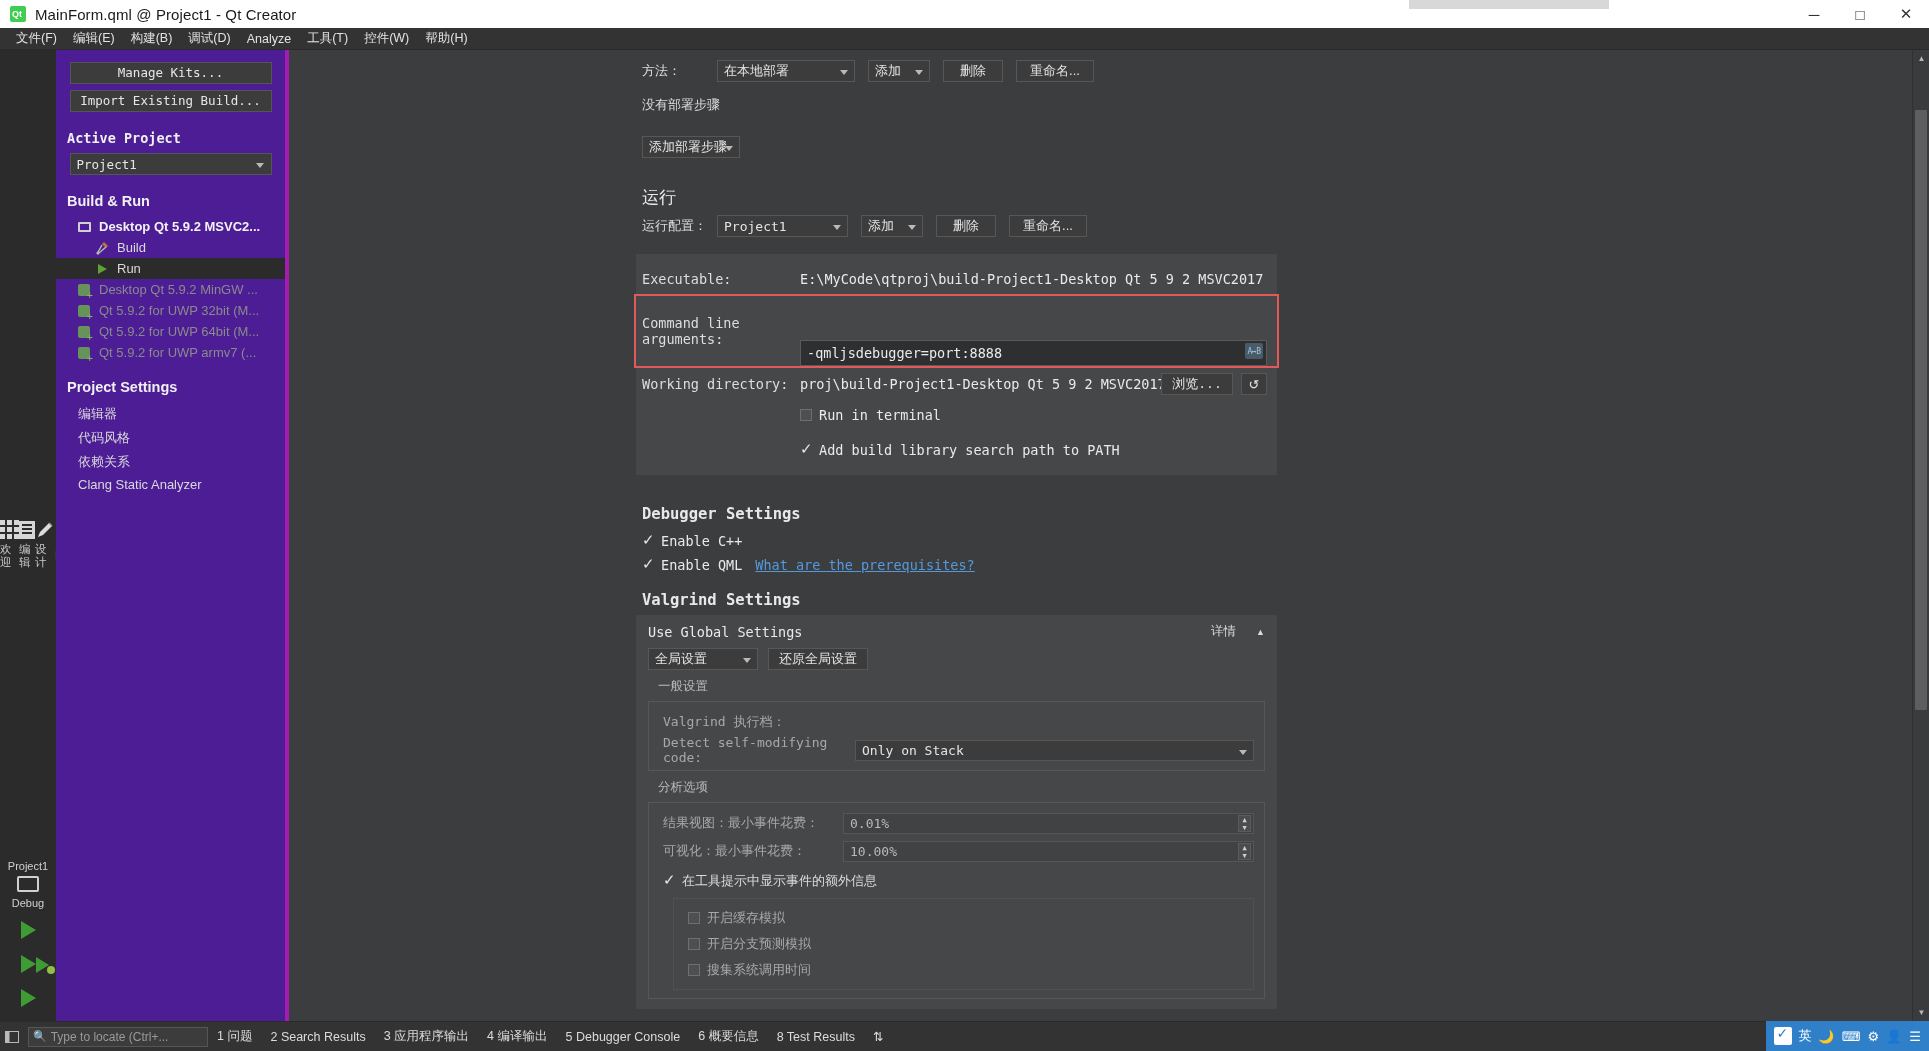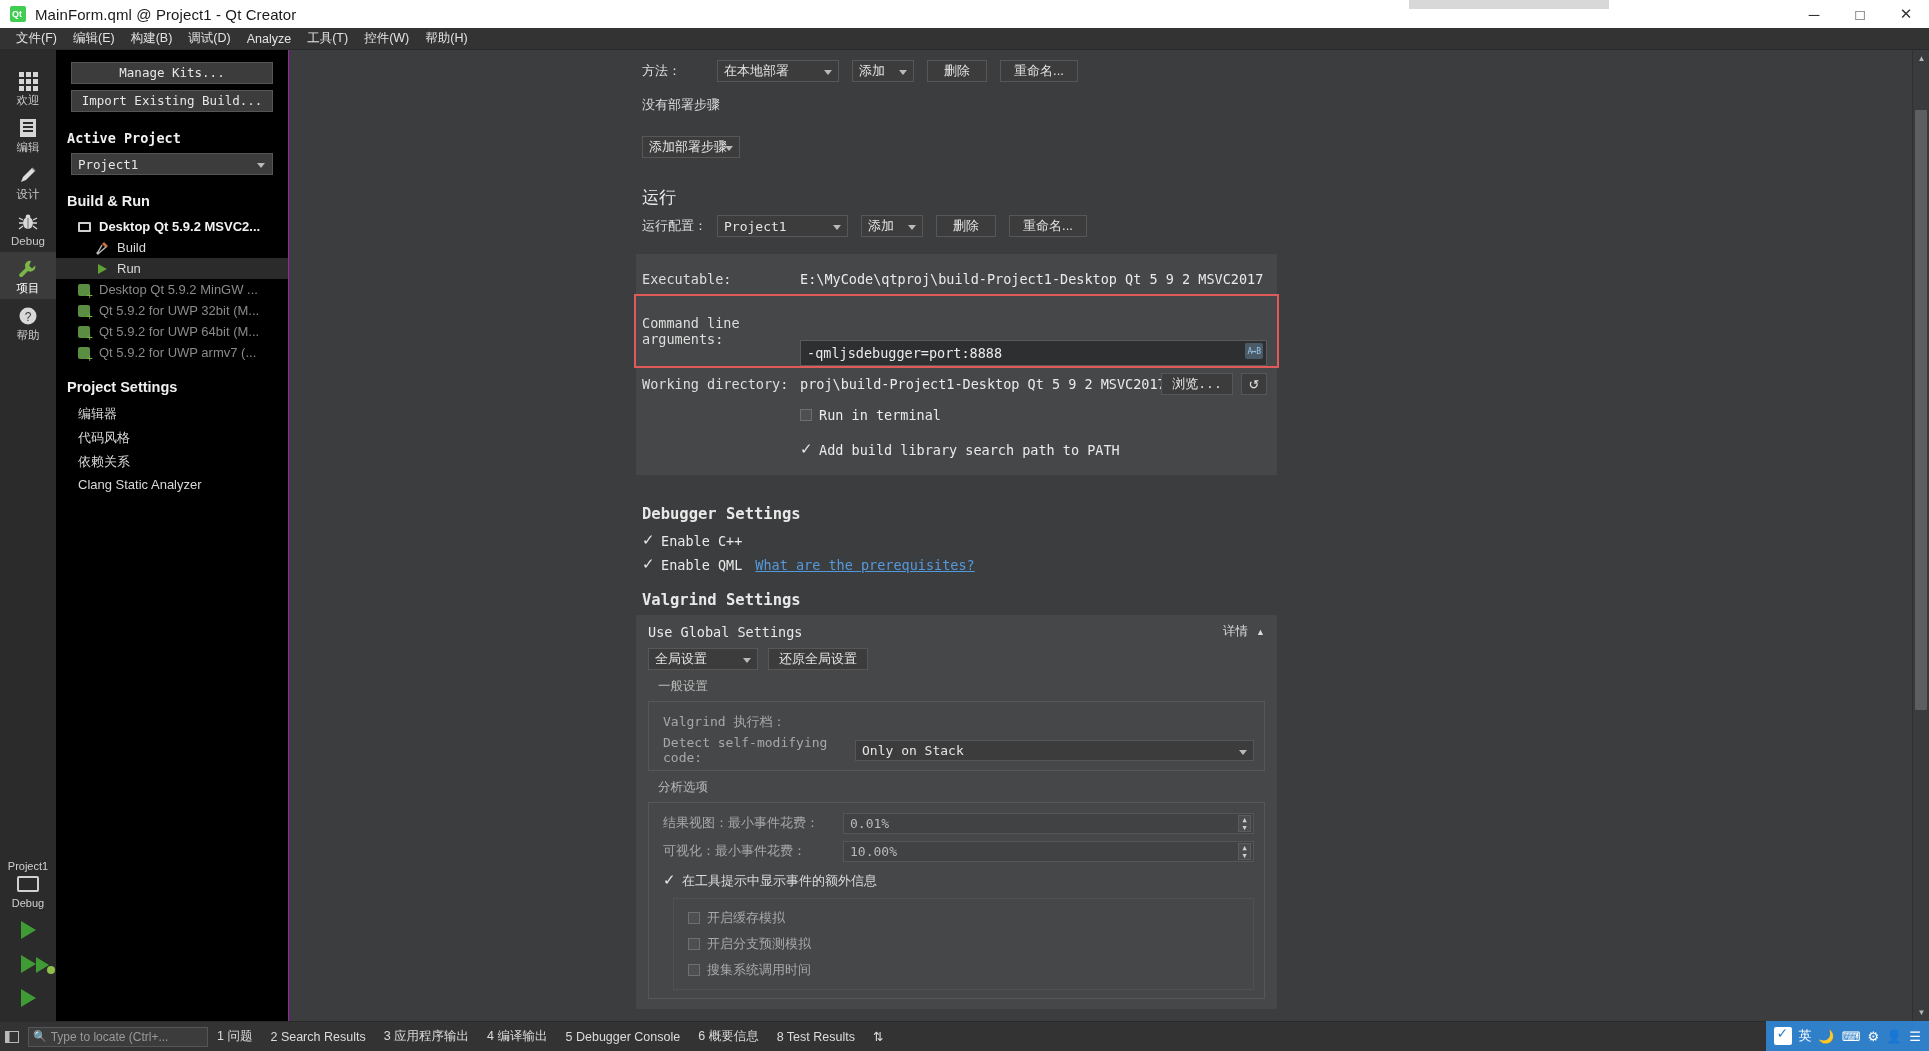--- a/index.html
+++ b/index.html
@@ -21,42 +21,42 @@
 
   
   #menubar { height:22px; background:#333334; display:flex; align-items:center; padding-left:8px;
      border-bottom:1px solid #2a2a2b; }
   .menu-item { font-size:12.5px; color:#e3e3e3; padding:2px 8px; white-space:nowrap; }
 
   
   #body { position:absolute; top:50px; left:0; right:0; bottom:30px; display:flex; }
 
   
-  #modebar { width:56px; background:#2b2b2c; display:flex; flex-direction:column;
+  #modebar { width:56px; background:#2b2b2c; display:flex; flex-direction:row;
      align-items:center; padding-top:14px; position:relative; }
   .mode { width:56px; padding:6px 0 4px; display:flex; flex-direction:column; align-items:center;
      color:#c8c8c8; font-size:11px; }
   .mode.active { background:#3b3b3c; }
   .mode .glyph { height:22px; display:flex; align-items:center; justify-content:center; margin-bottom:2px; }
   .mode .lbl { font-size:11.5px; line-height:13px; }
   .mode.active .lbl { color:#ffffff; }
   .dots { display:grid; grid-template-columns:repeat(3,5px); grid-gap:2px; }
   .dots i { display:block; width:5px; height:5px; background:#d6d6d6; }
   .doc-ic { width:16px; height:18px; background:#d6d6d6; position:relative; }
   .doc-ic:after { content:""; position:absolute; left:3px; top:3px; right:3px; height:2px;
      background:#2b2b2c; box-shadow:0 4px 0 #2b2b2c, 0 8px 0 #2b2b2c; }
   #modebar-bottom { position:absolute; bottom:6px; width:56px; display:flex; flex-direction:column;
      align-items:center; }
   .kitname { font-size:11px; color:#d0d0d0; margin-bottom:4px; }
   .kiticon { width:22px; height:16px; border:2px solid #cfcfcf; border-radius:2px; }
   .runbtn { width:0; height:0; border-left:15px solid #3f9c35; border-top:9px solid transparent;
      border-bottom:9px solid transparent; margin:8px 0; }
 
   
-  #sidebar { width:233px; background:#000000; border-right:1px solid #a21caf; overflow:hidden;
+  #sidebar { width:233px; background:#4c1d95; border-right:4px solid #a21caf; overflow:hidden;
      padding:12px 0 0 0; position:relative; }
   .side-btn { display:block; width:202px; margin:0 auto 6px auto; height:22px; background:#3c3c3d;
      border:1px solid #555557; color:#e6e6e6; font-size:12.5px; text-align:center; line-height:20px; }
   .side-head { font-size:14.5px; color:#f0f0f0; font-weight:bold; margin:18px 0 7px 11px; }
   .side-head.mono { font-family:"DejaVu Sans Mono","Liberation Mono",monospace; font-weight:bold; font-size:13.5px;}
   .combo { width:202px; height:22px; margin:0 auto; background:#3c3c3d; border:1px solid #555557;
      display:flex; align-items:center; padding:0 6px; color:#e6e6e6; font-size:12.5px; position:relative; }
   .combo .caret { position:absolute; right:7px; top:9px; width:0;height:0;
      border-left:4px solid transparent; border-right:4px solid transparent; border-top:5px solid #b9b9b9; }
   .tree-item { display:flex; align-items:center; height:21px; padding-left:20px; font-size:13px;
@@ -104,21 +104,21 @@
   .chk { width:12px; height:12px; border:1px solid #8c8c8c; background:#424243; display:inline-block;
      margin-right:7px; position:relative; flex:0 0 12px; }
   .chk.on { border-color:transparent; background:transparent; }
   .chk.on:after { content:"\2713"; position:absolute; left:-1px; top:-5px; color:#e8e8e8; font-size:15px; }
   .chk.off { background:#4e4f50; border:1px solid #6f6f71; }
   .lnk { color:#5599dd; font-size:13.5px; text-decoration:underline;
      font-family:"DejaVu Sans Mono","Liberation Mono",monospace; }
 
   .vgcard { margin-left:347px; width:641px; background:#464748; padding:8px 12px 10px 12px; }
   .vg-head { display:flex; align-items:center; justify-content:space-between; }
-  .details { color:#dcdcdc; font-size:12.5px; display:flex; align-items:center; gap:8px; }
+  .details { color:#dcdcdc; font-size:12.5px; display:flex; align-items:center; gap:20px; }
   .gbox { border:1px solid #565759; margin-top:6px; padding:8px 10px 8px 14px; }
   .gbox-title { color:#b9b9b9; font-size:12.5px; margin:8px 0 2px 10px; }
   .sub-lbl { color:#a8a8a8; font-size:13px; font-family:"DejaVu Sans Mono","Liberation Mono",monospace; }
   .ro-field { background:#414243; border:1px solid #555658; height:21px; display:flex; align-items:center;
      padding:0 6px; color:#9a9a9a; font-size:13px; }
   .spin { background:#414243; border:1px solid #555658; height:21px; display:flex; align-items:center;
      padding:0 6px; color:#b8b8b8; font-size:13px; position:relative; }
   .spin .arrows { position:absolute; right:2px; top:1px; bottom:1px; width:13px; background:#4b4c4d;
      border:1px solid #5b5c5e; display:flex; flex-direction:column; }
   .spin .arrows span { flex:1; display:flex; align-items:center; justify-content:center;
@@ -310,21 +310,21 @@
     <div class="ps-item">代码风格</div>
     <div class="ps-item">依赖关系</div>
     <div class="ps-item">Clang Static Analyzer</div>
   </div>
 
   <div id="main">
     <div id="pane">
 
       <div class="row" style="margin-top:4px">
         <span class="lbl-cn" style="width:75px">方法：</span>
-        <span class="fld" style="width:122px">
+        <span class="fld" style="width:138px">
           <span>在本地部署</span>
           <span class="caret"></span>
         </span>
         <span class="fld" style="width:62px; margin-left:13px">
           <span>添加</span>
           <span class="caret"></span>
         </span>
         <span class="btn" style="width:60px;margin-left:13px">删除</span>
         <span class="btn" style="width:78px;margin-left:13px">重命名...</span>
       </div>

